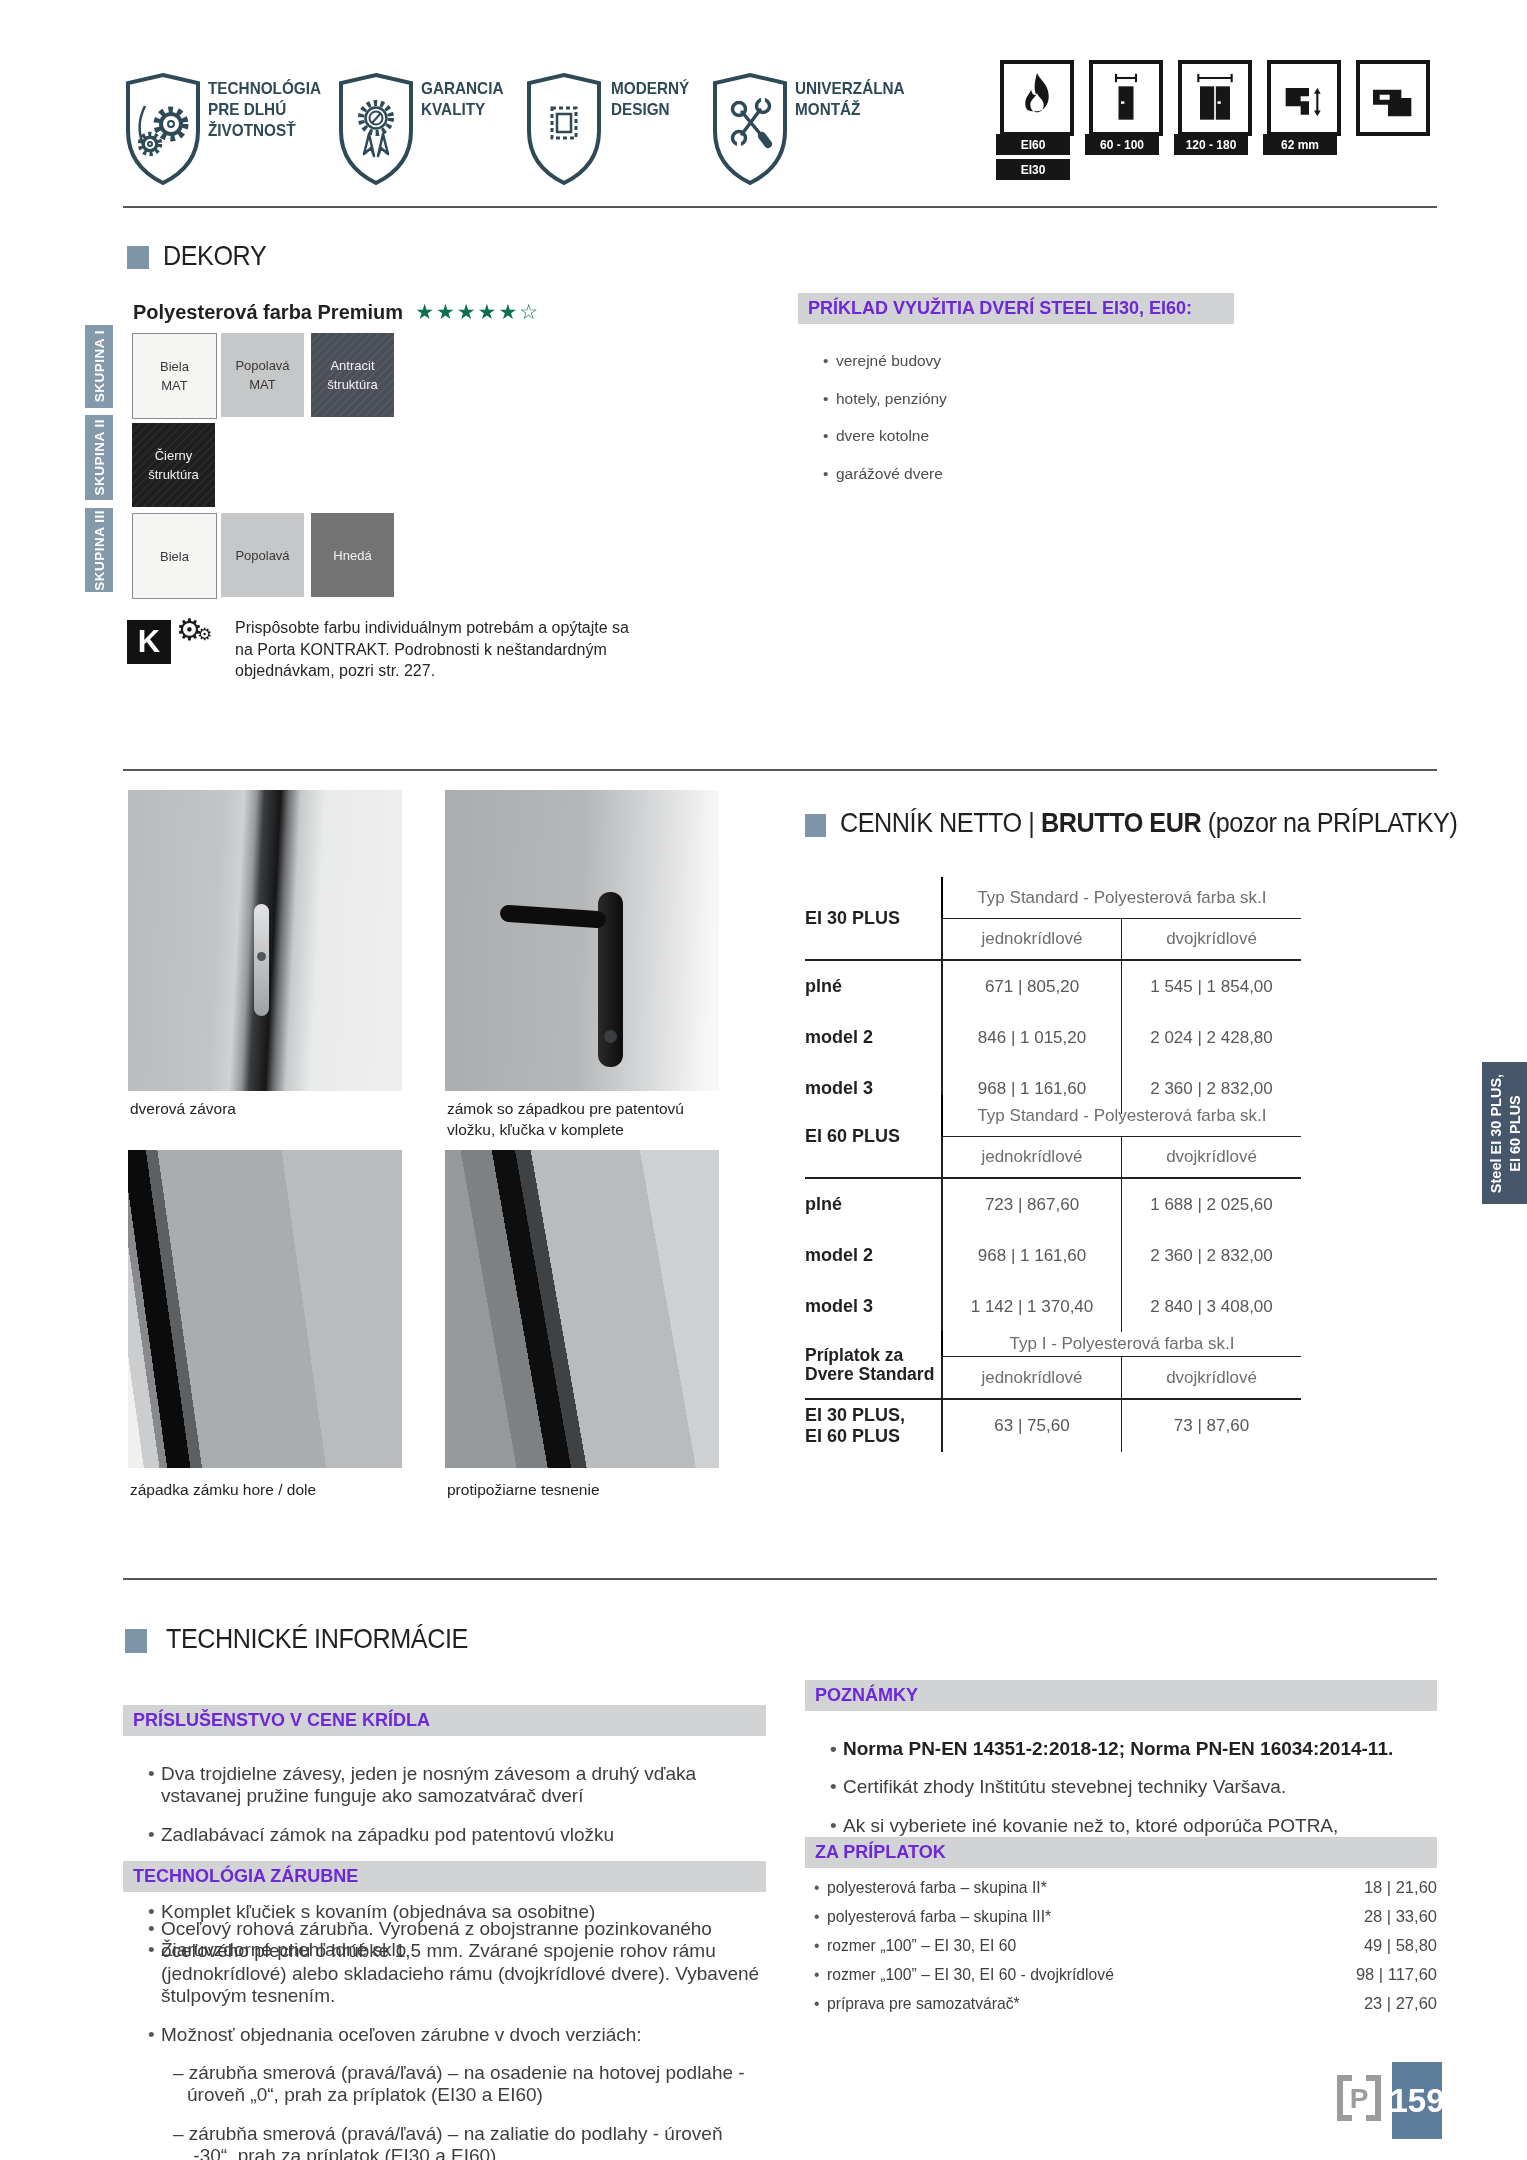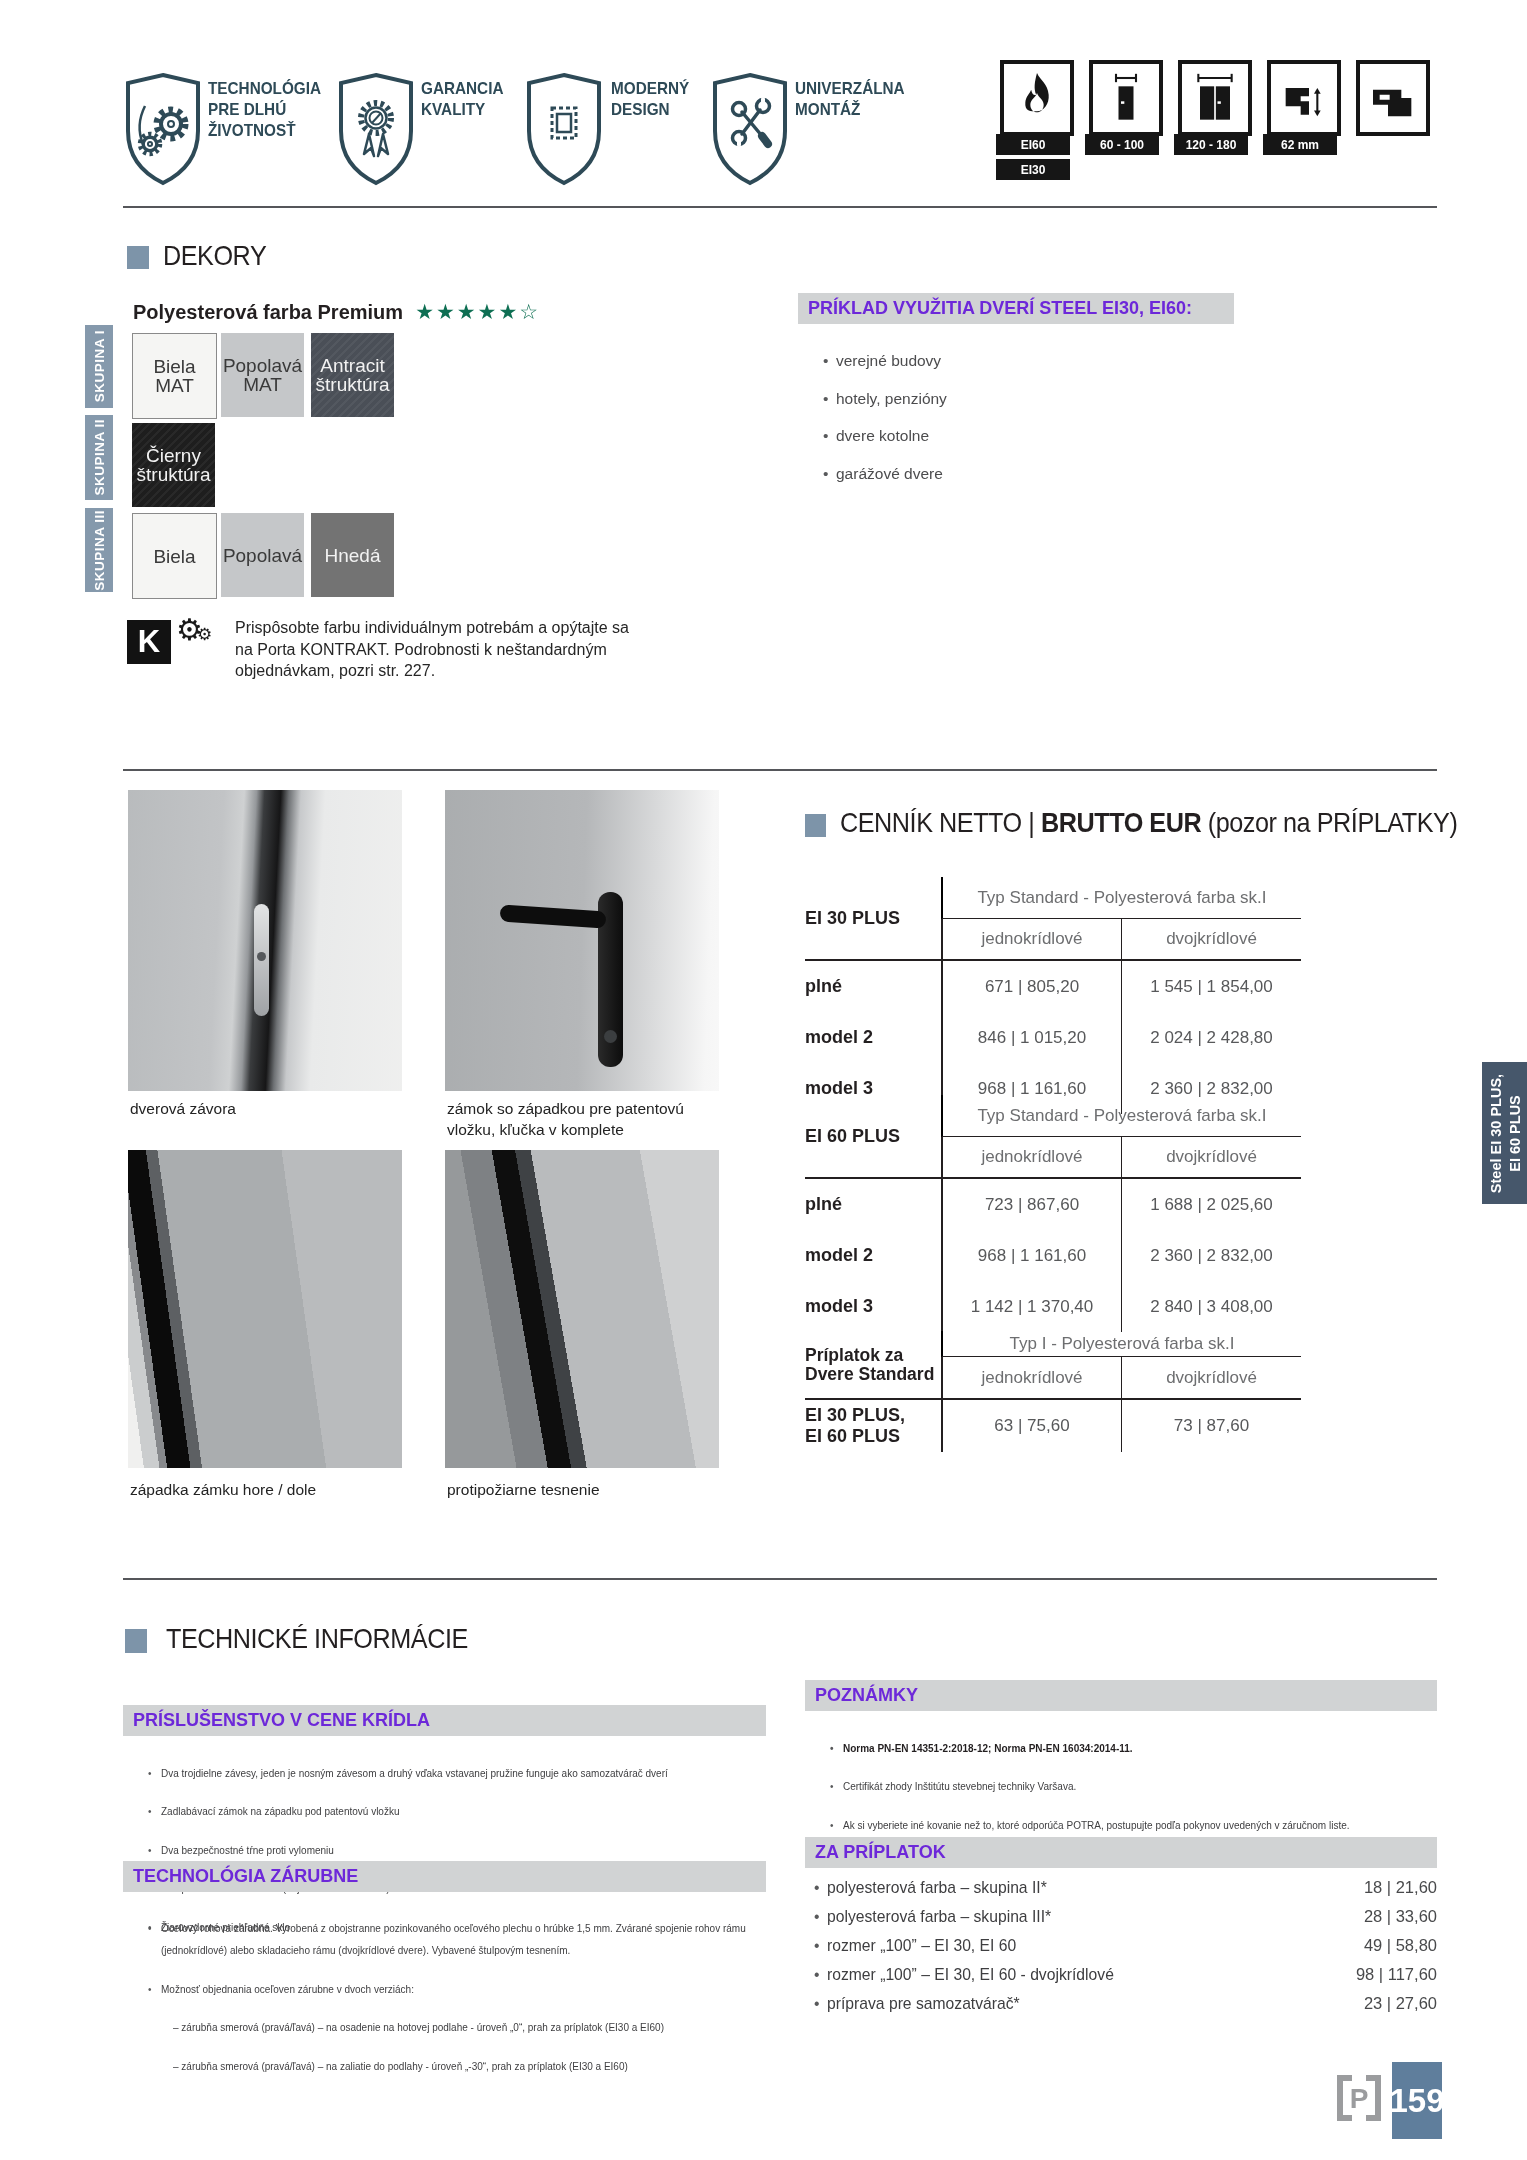--- a/index.html
+++ b/index.html
@@ -26,21 +26,21 @@
 
   .gray-bar{position:absolute;background:#d1d3d4;height:31px;display:flex;align-items:center;
             padding-left:10px;box-sizing:border-box;font-weight:bold;font-size:18px;color:#6d28d9;}
 
   
   .skupina{position:absolute;left:85px;width:28px;background:#8599ac;color:#fff;
            display:flex;align-items:center;justify-content:center;}
   .skupina span{writing-mode:vertical-rl;transform:rotate(180deg);font-weight:bold;
                 font-size:13.5px;letter-spacing:.5px;}
   .swatch{position:absolute;width:83px;height:84px;display:flex;align-items:center;
-          justify-content:center;text-align:center;font-size:19px;line-height:19px;}
+          justify-content:center;text-align:center;font-size:13px;line-height:19px;}
   .sw-light{background:#f5f5f3;border:1px solid #8a8a8a;color:#3a3a3a;}
   .sw-gray{background:#c5c7c9;color:#3a3a3a;}
   .sw-antracit{background:#4a4f57;color:#f2f2f2;
      background-image:repeating-linear-gradient(135deg,rgba(255,255,255,.05) 0 2px,transparent 2px 6px);}
   .sw-black{background:#1e1e1e;color:#f2f2f2;
      background-image:repeating-linear-gradient(135deg,rgba(255,255,255,.05) 0 2px,transparent 2px 6px);}
   .sw-brown{background:#737373;color:#f2f2f2;}
   .stars{font-size:21px;color:#0e6f53;letter-spacing:2px;}
 
   .klogo{position:absolute;left:127px;top:620px;width:44px;height:44px;background:#121212;
@@ -72,21 +72,21 @@
   .pt-v.v1{grid-column:2;border-left:2px solid #231f20;}
   .pt-v.v2{grid-column:3;border-left:1.5px solid #231f20;}
 
   
   .photo{position:absolute;overflow:hidden;background:#c4c6c8;}
   .caption{position:absolute;font-size:15.5px;line-height:21px;color:#232323;}
 
   .ph-inner{position:absolute;left:-20%;top:-20%;width:140%;height:140%;}
 
   
-  .body-text{font-size:10px;line-height:22.4px;color:#3e3e40;}
+  .body-text{font-size:19px;line-height:22.4px;color:#3e3e40;}
 
   .price-row{display:flex;justify-content:space-between;align-items:baseline;height:29px;}
   .price-row .pl{font-size:15.7px;color:#3e3e40;padding-left:14px;position:relative;}
   .price-row .pl::before{content:"•";position:absolute;left:1px;color:#58595b;}
   .price-row .pr{font-size:16.5px;color:#48494b;}
 
   .tab{position:absolute;left:1482px;top:1062px;width:45px;height:142px;background:#46576b;}
   .tab-text{position:absolute;left:1433.5px;top:1110.5px;width:142px;height:45px;
             transform:rotate(-90deg);color:#fff;font-weight:bold;font-size:14.5px;line-height:19px;
             display:flex;flex-direction:column;align-items:center;justify-content:center;}

